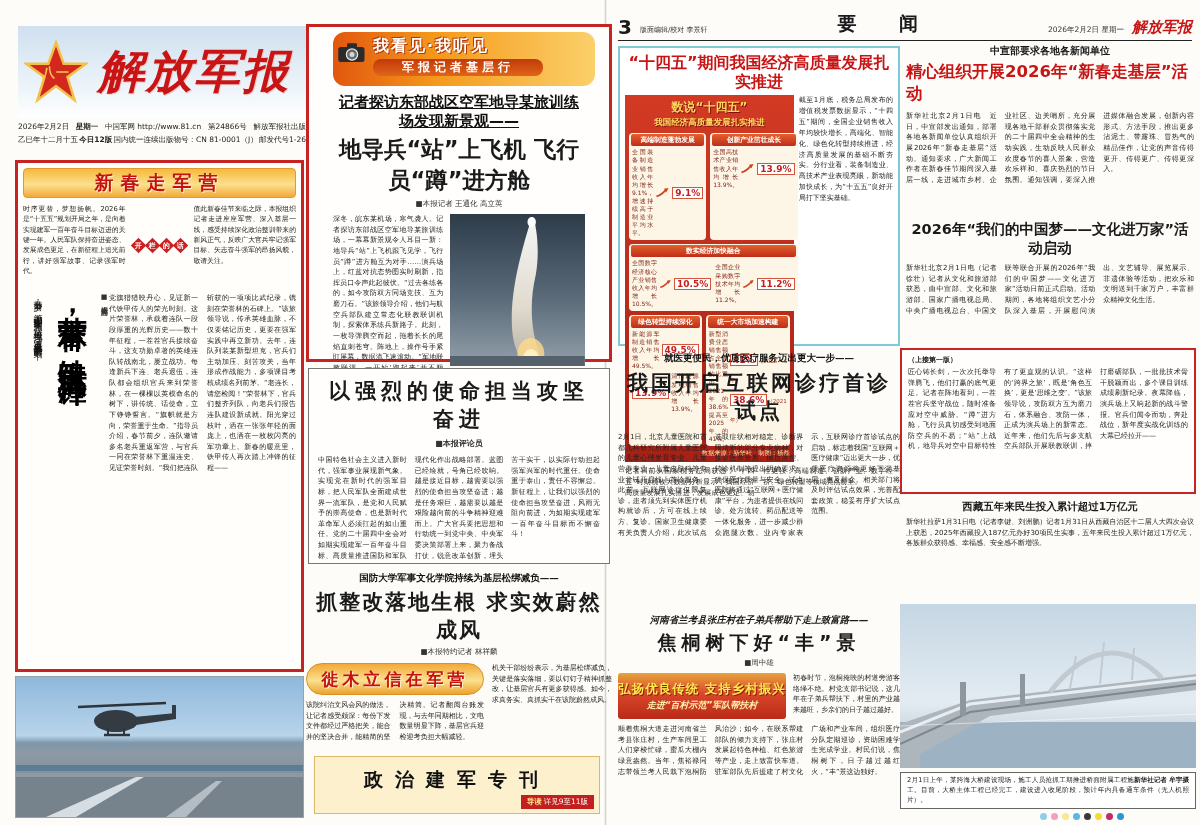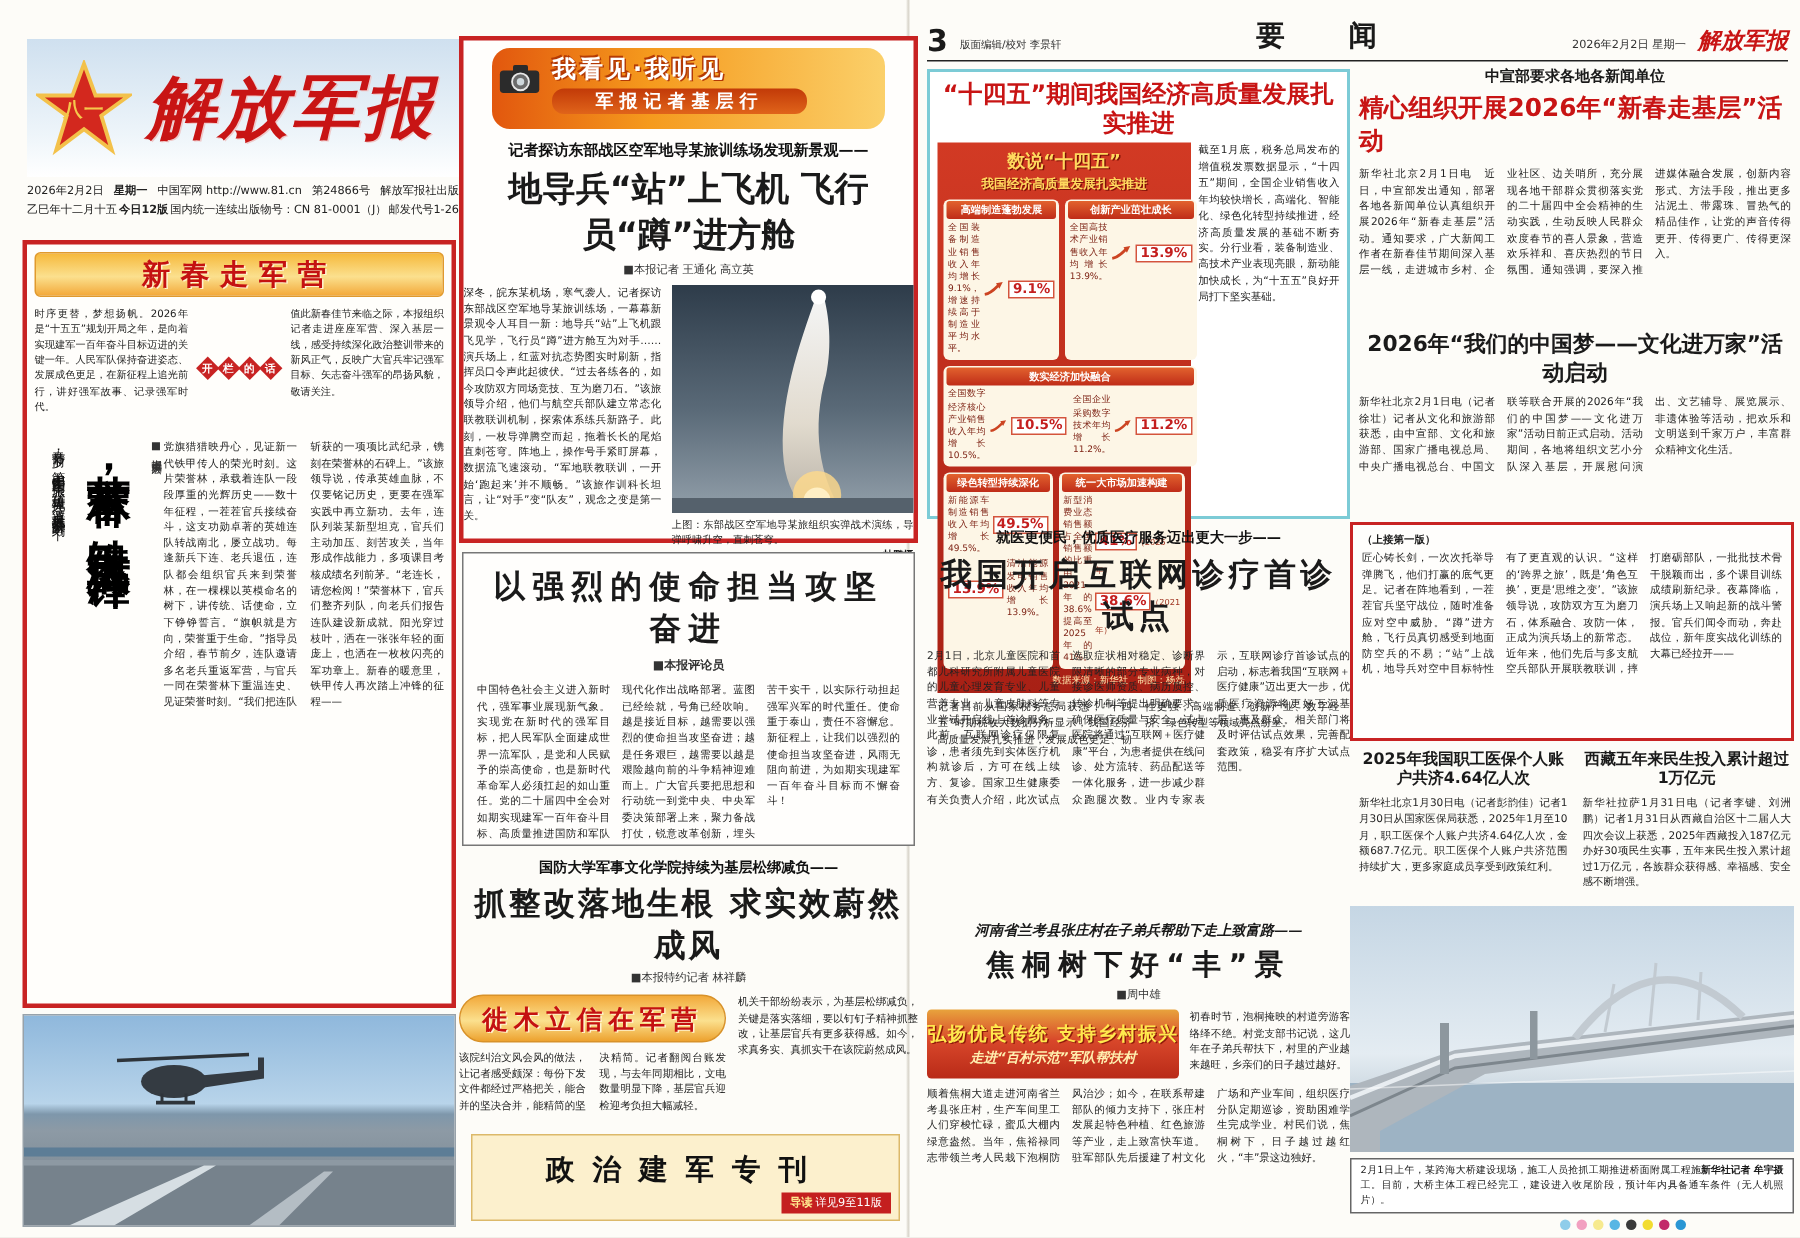--- a/index.html
+++ b/index.html
@@ -35,28 +35,28 @@
   .diamond{width:11px;height:11px;background:#c82323;transform:rotate(45deg);display:flex;align-items:center;justify-content:center;flex:none;}
   .diamond span{transform:rotate(-45deg);color:#fff;font-size:7px;font-weight:bold;}
   .story-area{display:flex;margin-top:7px;height:398px;}
   .v-kicker{font-size:9px;width:20px;line-height:1.15;color:#111;letter-spacing:1px;}
   .v-headline{font-size:29px;font-weight:bold;width:46px;letter-spacing:3px;color:#000;margin:0 4px;}
   .v-byline{font-size:7px;width:12px;color:#333;}
   .story-body{flex:1;height:100%;}
   .heli-photo{left:15px;top:676px;width:289px;height:142px;border:1px solid #98a2aa;box-sizing:border-box;
               background:linear-gradient(180deg,#8fb8dc 0%,#b8d4ea 42%,#7e97ab 47%,#8d9aa5 55%,#6f7d88 100%);overflow:hidden;}
   
-  .ctop{left:306px;top:24px;width:306px;height:338px;border:3px solid #c82323;box-sizing:border-box;padding:5px 0;background:#fffefc;}
+  .ctop{left:306px;top:24px;width:306px;height:338px;border:3px solid #c82323;box-sizing:border-box;padding:5px 24px;background:#fffefc;}
   .see-banner{position:relative;width:262px;height:54px;margin:0 auto;background:linear-gradient(90deg,#e2570e,#f59a1d 40%,#fbd06a);
               border-radius:12px;padding:4px 8px 4px 40px;box-sizing:border-box;}
   .see-line1{font-size:16px;font-weight:bold;color:#fff;text-shadow:1px 1px 0 #b43a05,-1px -1px 0 #b43a05;letter-spacing:2px;}
   .see-line2{margin-top:2px;background:linear-gradient(180deg,#c23a08,#e0641a);border-radius:8px;color:#fff;font-weight:bold;
              font-size:12px;letter-spacing:4px;text-align:center;width:170px;}
   .cam{position:absolute;left:4px;top:8px;}
-  .ctop .kicker{font-size:10px;margin-top:7px;}
+  .ctop .kicker{font-size:15px;margin-top:7px;text-decoration:underline;}
   .ctop-headline{font-size:22.5px;font-weight:bold;text-align:center;margin-top:3px;letter-spacing:0;}
   .ctop .byline{font-size:7.5px;margin-top:3px;}
   .ctop-flex{display:flex;gap:7px;margin-top:5px;}
   .ctop-left{width:45%;}
   .ctop-right{width:55%;}
   .rocket{width:100%;height:152px;background:linear-gradient(180deg,#2e3c4a,#5a6a78 55%,#93a0ab);position:relative;overflow:hidden;}
   .jumpnote{font-weight:bold;font-size:7px;text-align:center;margin-top:3px;}
   .photo-cap{font-size:6.8px;line-height:1.5;text-align:justify;margin-top:3px;color:#222;}
   .photo-credit{text-align:right;font-weight:bold;font-size:6.8px;}
   
@@ -418,24 +418,20 @@
       <div class="jt cols3">新华社北京2月1日电（记者徐壮）记者从文化和旅游部获悉，由中宣部、文化和旅游部、国家广播电视总局、中央广播电视总台、中国文联等联合开展的2026年“我们的中国梦——文化进万家”活动日前正式启动。活动期间，各地将组织文艺小分队深入基层，开展慰问演出、文艺辅导、展览展示、非遗体验等活动，把欢乐和文明送到千家万户，丰富群众精神文化生活。</div>
     </div>
 
     <div class="abs contbox">
       <div class="contnote">（上接第一版）</div>
       <div class="jt cols3">匠心铸长剑，一次次托举导弹腾飞，他们打赢的底气更足。记者在阵地看到，一茬茬官兵坚守战位，随时准备应对空中威胁。“蹲”进方舱，飞行员真切感受到地面防空兵的不易；“站”上战机，地导兵对空中目标特性有了更直观的认识。“这样的‘跨界之旅’，既是‘角色互换’，更是‘思维之变’。”该旅领导说，攻防双方互为磨刀石，体系融合、攻防一体，正成为演兵场上的新常态。近年来，他们先后与多支航空兵部队开展联教联训，摔打磨砺部队，一批批技术骨干脱颖而出，多个课目训练成绩刷新纪录。夜幕降临，演兵场上又响起新的战斗警报。官兵们闻令而动，奔赴战位，新年度实战化训练的大幕已经拉开——</div>
     </div>
 
     <div class="abs briefs">
       <div class="brief">
-        <div class="brief-h">2025年我国职工医保个人账户共济4.64亿人次</div>
-        <div class="jt">新华社北京1月30日电（记者彭韵佳）记者1月30日从国家医保局获悉，2025年1月至10月，职工医保个人账户共济4.64亿人次，金额687.7亿元。职工医保个人账户共济范围持续扩大，更多家庭成员享受到政策红利。</div>
-      </div>
-      <div class="brief">
         <div class="brief-h">西藏五年来民生投入累计超过1万亿元</div>
         <div class="jt">新华社拉萨1月31日电（记者李键、刘洲鹏）记者1月31日从西藏自治区十二届人大四次会议上获悉，2025年西藏投入187亿元办好30项民生实事，五年来民生投入累计超过1万亿元，各族群众获得感、幸福感、安全感不断增强。</div>
       </div>
     </div>
 
     <div class="abs bridge">
       <svg width="296" height="164" viewBox="0 0 296 164" preserveAspectRatio="none">
         <rect x="0" y="118" width="296" height="46" fill="#9db3c4"></rect>
         <path d="M0 164 L0 120 L70 96 L296 70 L296 86 L90 112 L20 150 L20 164 Z" fill="#aeb6bd"></path>
         <path d="M0 128 L70 100 L296 74" stroke="#e8edf1" stroke-width="3" fill="none"></path>

